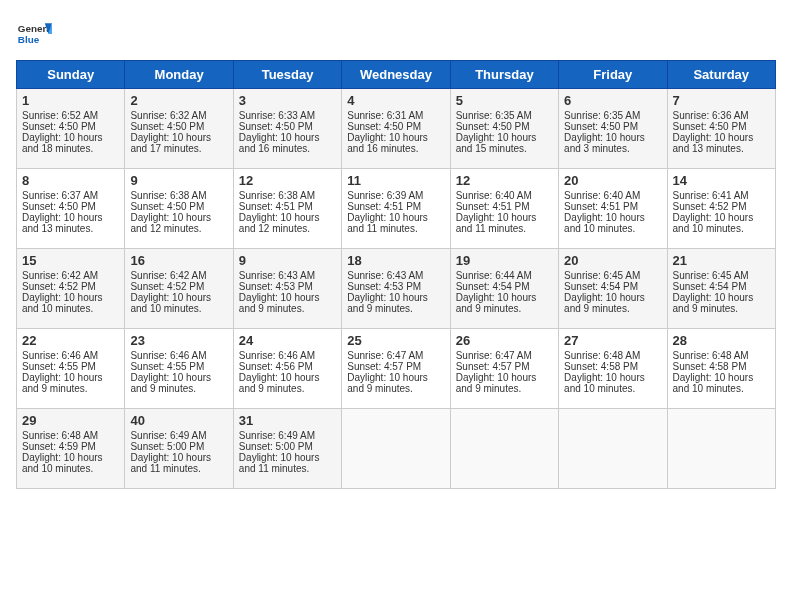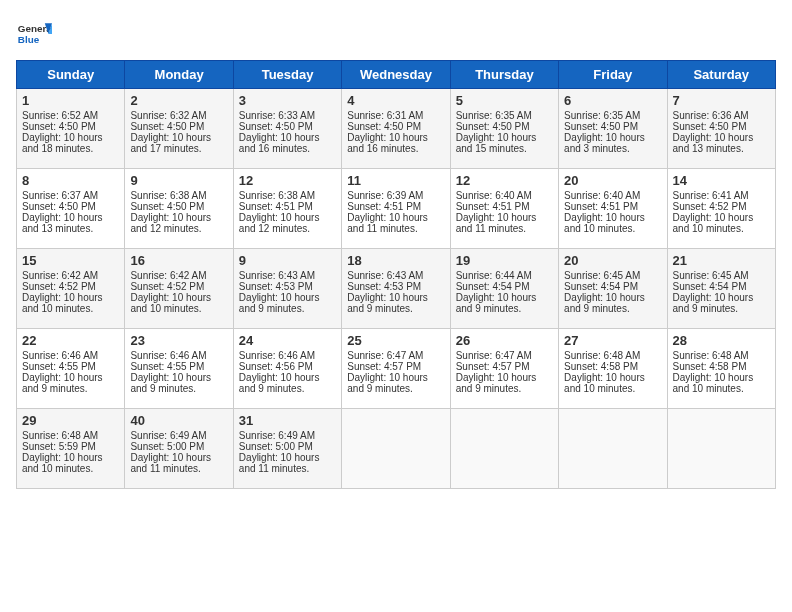--- a/index.html
+++ b/index.html
@@ -307,21 +307,21 @@
           <div>Sunrise: 6:48 AM</div>
           <div>Sunset: 4:58 PM</div>
           <div>Daylight: 10 hours</div>
           <div>and 10 minutes.</div>
         </td>
       </tr>
       <tr>
         <td>
           <span class="day-num">29</span>
           <div>Sunrise: 6:48 AM</div>
-          <div>Sunset: 5:59 PM</div>
+          <div>Sunset: 4:59 PM</div>
           <div>Daylight: 10 hours</div>
           <div>and 10 minutes.</div>
         </td>
         <td>
           <span class="day-num">40</span>
           <div>Sunrise: 6:49 AM</div>
           <div>Sunset: 5:00 PM</div>
           <div>Daylight: 10 hours</div>
           <div>and 11 minutes.</div>
         </td>

